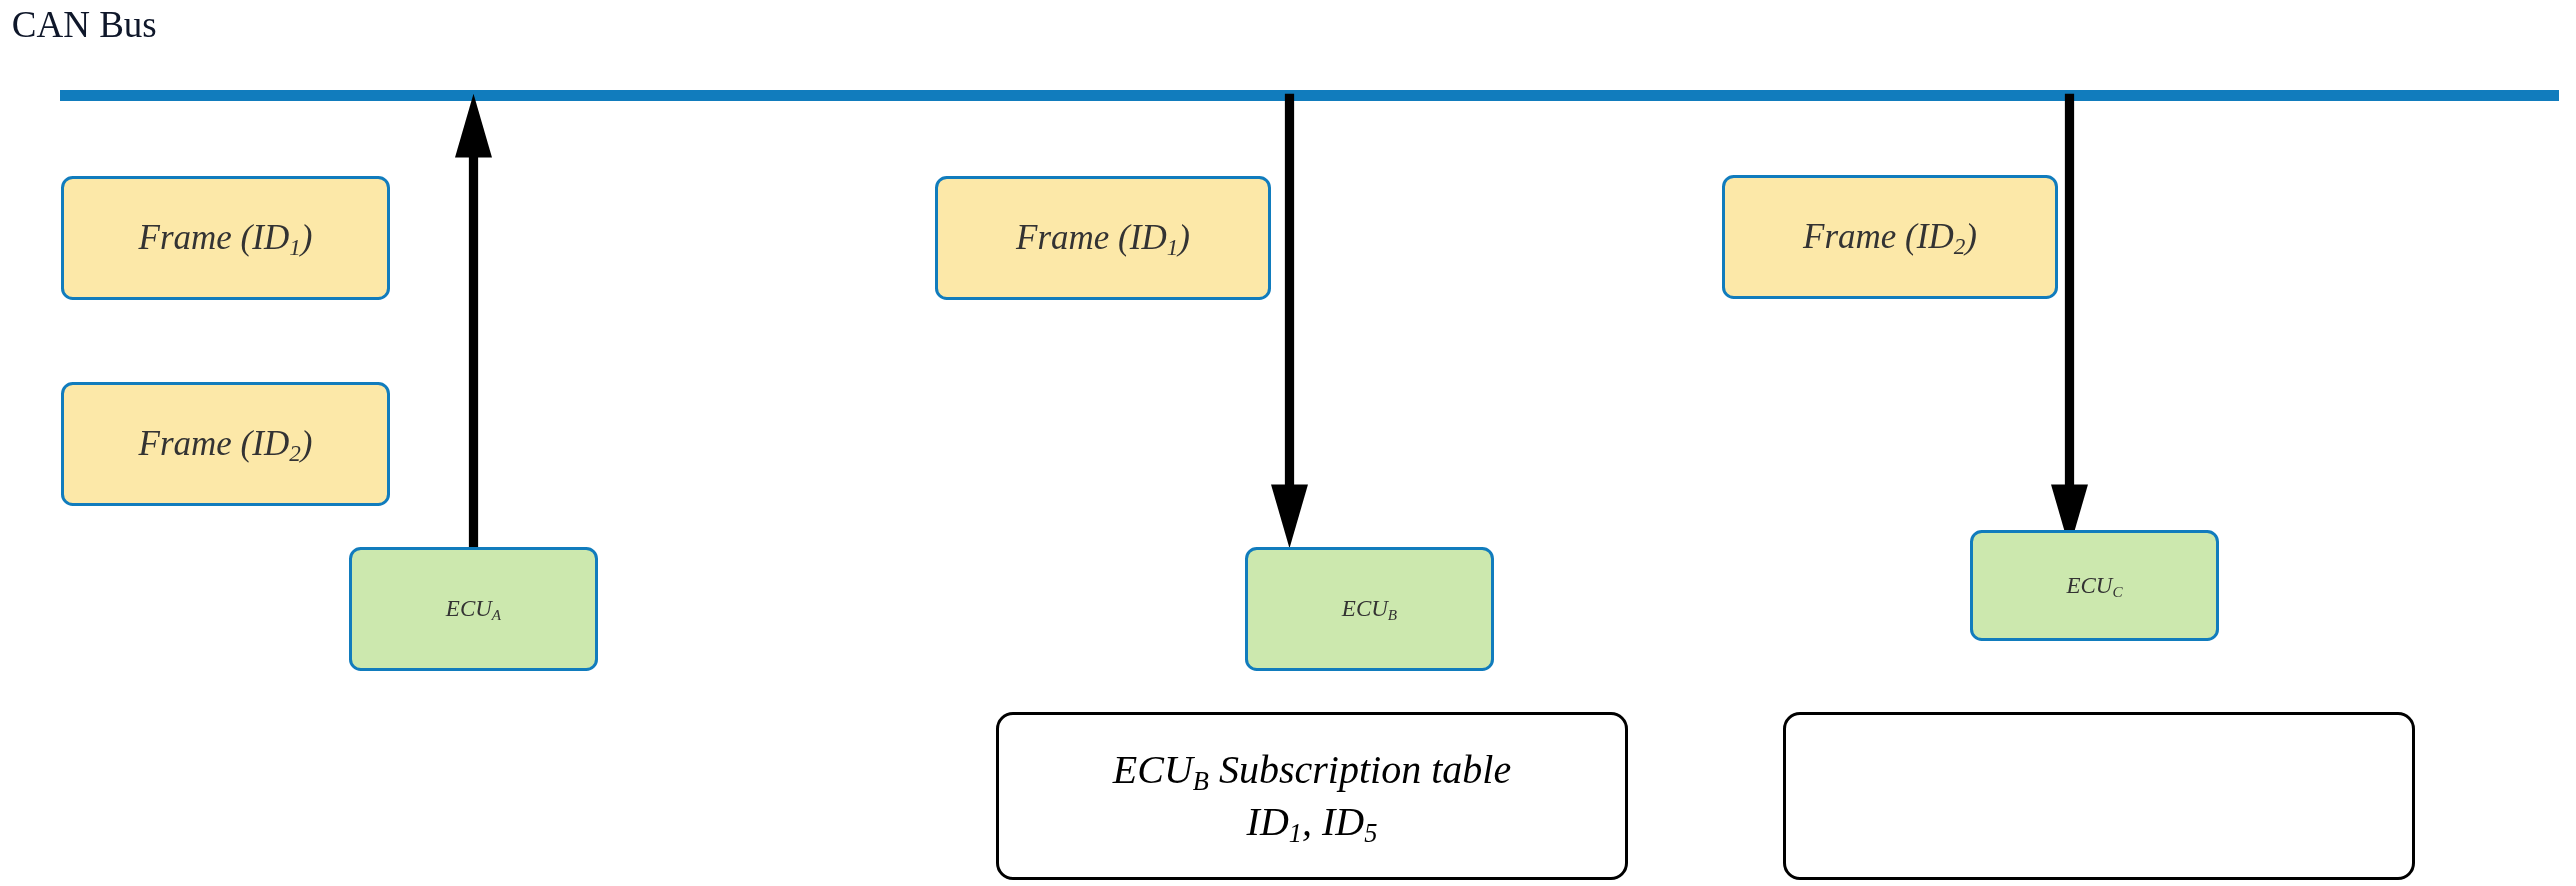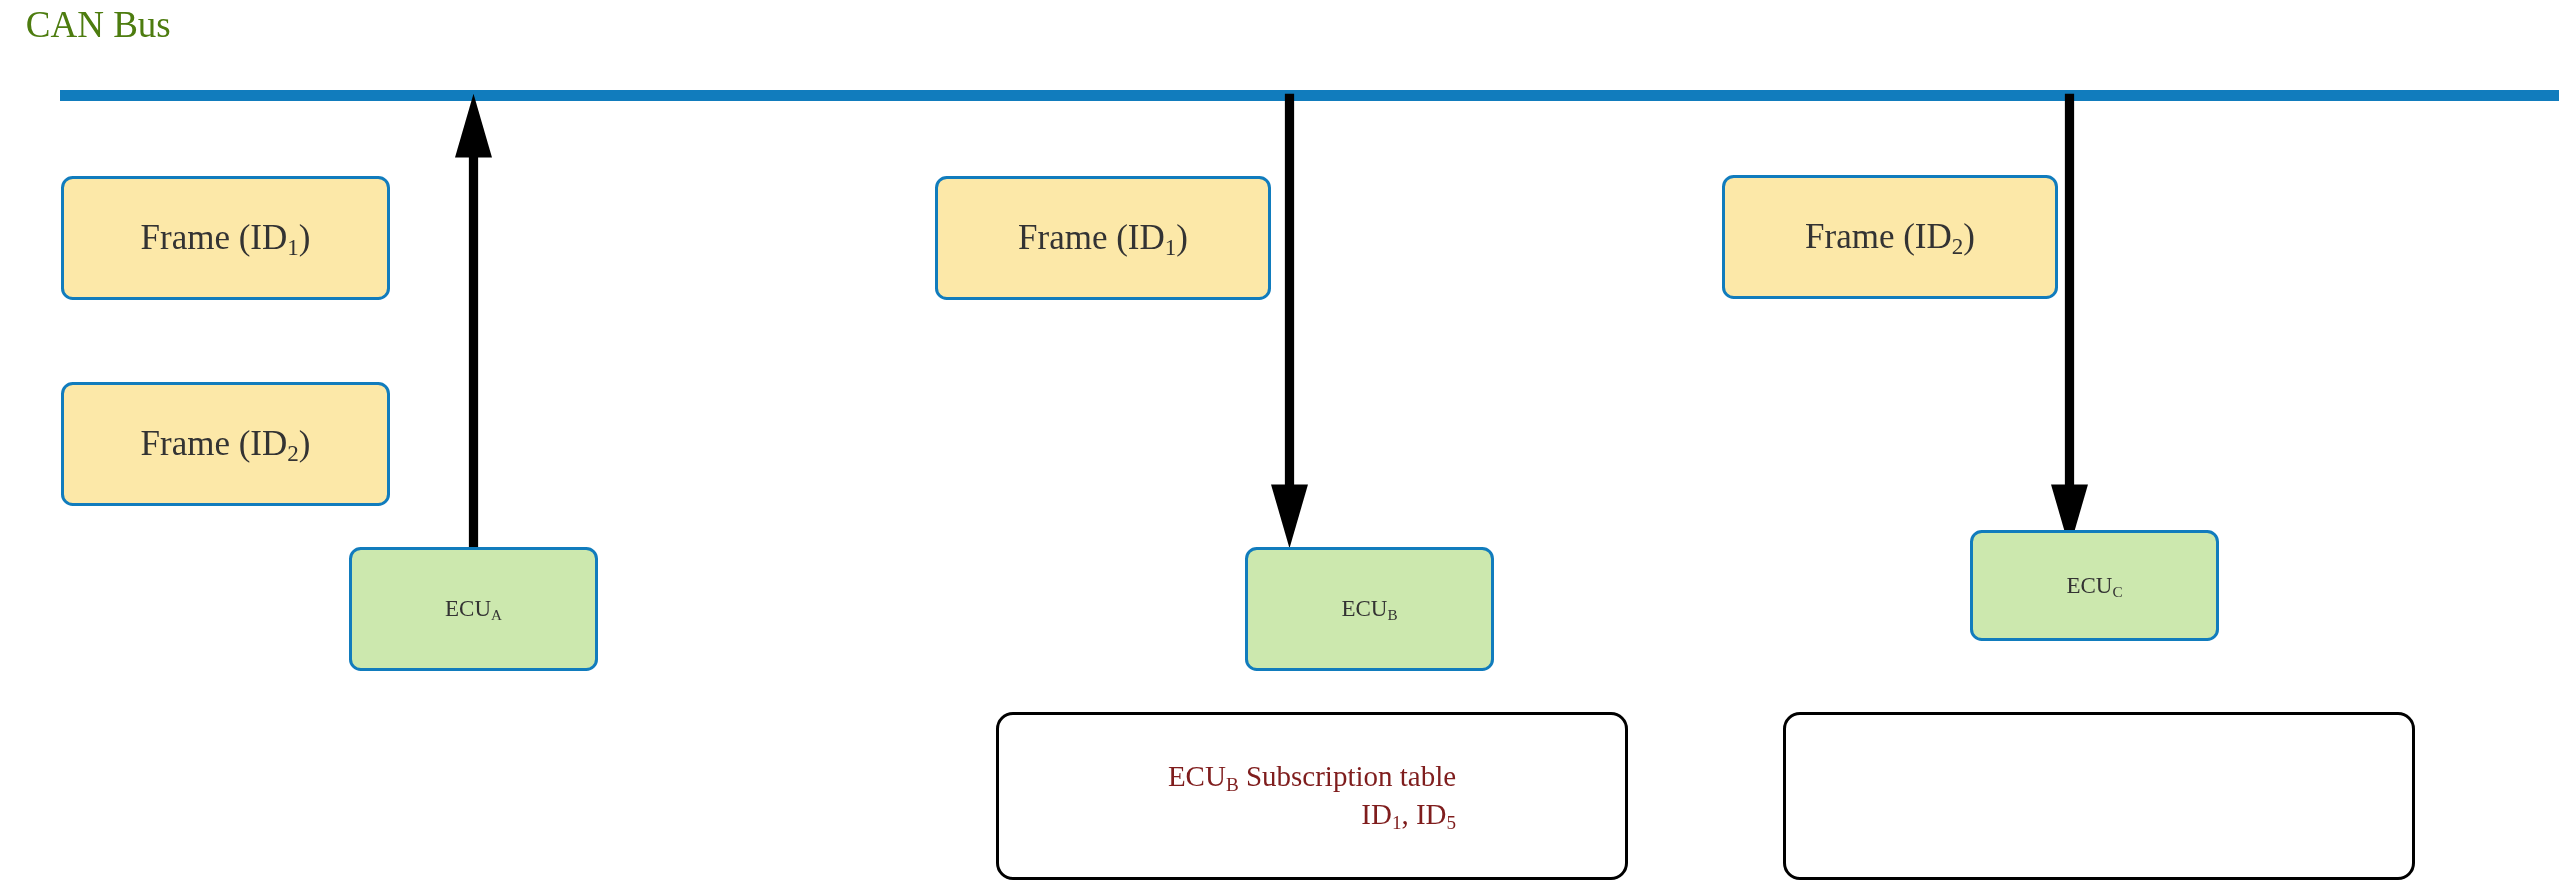--- a/index.html
+++ b/index.html
@@ -19,64 +19,64 @@
     overflow: hidden;
   }
 
   
   .page-title {
     position: absolute;
     left: 11.8px;
     top: 2.5px;
     font-size: 37px;
     line-height: 44px;
-    color: #4d7c0f;
+    color: #0f172a;
     white-space: nowrap;
-    margin-left: 14px;
   }
 
   
   .bus-bar {
     position: absolute;
     left: 60px;
     top: 90px;
     width: 2499px;
     height: 11px;
     background: #117CBD;
   }
 
   
   .node {
     position: absolute;
     box-sizing: border-box;
     display: flex;
     align-items: center;
     justify-content: center;
-    text-align: right;
+    text-align: center;
     border-radius: 11.8px;
     white-space: nowrap;
+    font-style: italic;
   }
   .node.frame {
     background: #FCE8A8;
     border: 3.4px solid #117CBD;
     font-size: 35px;
     color: #333333;
   }
   .node.ecu {
     background: #CCE8AE;
     border: 3.4px solid #117CBD;
     font-size: 23px;
     color: #333333;
   }
   .node.subtable {
     background: #ffffff;
     border: 3.4px solid #000000;
     border-radius: 17px;
-    font-size: 29px;
-    color: #7f1d1d;
+    font-size: 40px;
+    color: #000000;
     line-height: 1.30;
   }
   .node.subtable .tbl-inner {
     display: block;
   }
   .node.subtable .tbl-line {
     display: block;
   }
 
   sub {

